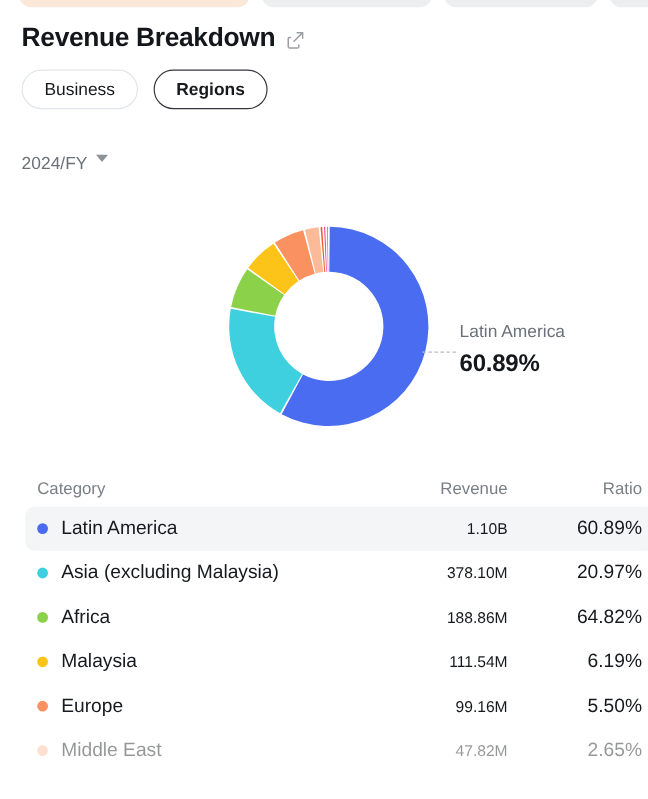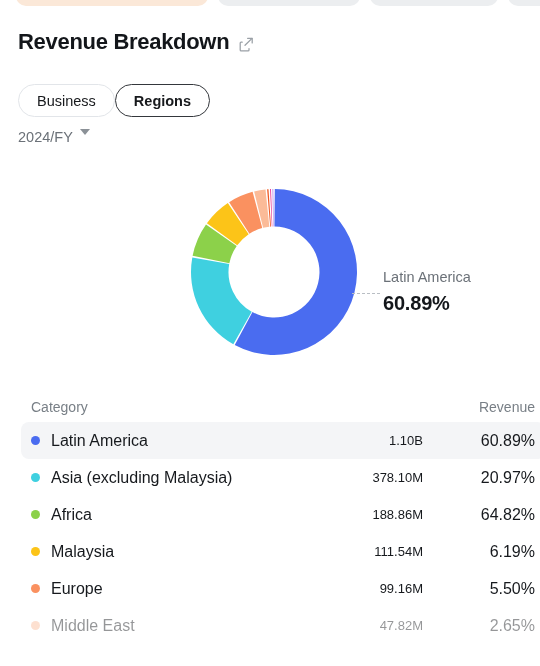--- a/index.html
+++ b/index.html
@@ -31,36 +31,36 @@
     border-radius: 10px;
     flex: 0 0 auto;
   }
   .top-card.peach  { width: 192px; background: #fbe8d8; }
   .top-card.grey   { width: 142px; background: #eceef0; }
   .top-card.grey2  { width: 128px; background: #eceef0; }
   .top-card.grey3  { width: 120px; background: #eceef0; }
 
   
   .header {
-    position: absolute; top: 30px; left: 18px;
+    position: absolute; top: 19px; left: 18px;
     display: flex; align-items: center; gap: 9px;
   }
   .page-title {
     font-size: 22px;
     font-weight: 700;
     color: #13161a;
     letter-spacing: -0.3px;
     line-height: 1.1;
   }
   .share-icon { display: block; width: 17px; height: 17px; margin-top: 4px; cursor: pointer; }
 
   
   .tabs {
-    position: absolute; top: 84px; left: 18px;
-    display: flex; gap: 0;
+    position: absolute; top: 58px; left: 18px;
+    display: flex; gap: 13px;
   }
   .tab {
     height: 33px;
     padding: 0 18px;
     border-radius: 17px;
     display: flex; align-items: center; justify-content: center;
     font-size: 14.5px;
     color: #17191c;
     background: #ffffff;
     border: 1px solid #e2e5e9;
@@ -226,20 +226,21 @@
   <div class="leader"></div>
   <div class="callout">
     <div class="callout-name">Latin America</div>
     <div class="callout-value">60.89%</div>
   </div>
 
   <div class="table">
     <div class="thead">
       <div class="th cat">Category</div>
       <div class="th rev">Revenue</div>
+      <div class="th ratio">Ratio</div>
     </div>
     <div id="rows">
         <div class="row highlight">
           <div class="cell-cat">
             <span class="dot" style="background: rgb(74, 108, 240);"></span>
             <span class="cat-name">Latin America</span>
           </div>
           <div class="cell-rev">1.10B</div>
           <div class="cell-ratio">60.89%</div>
         </div>

